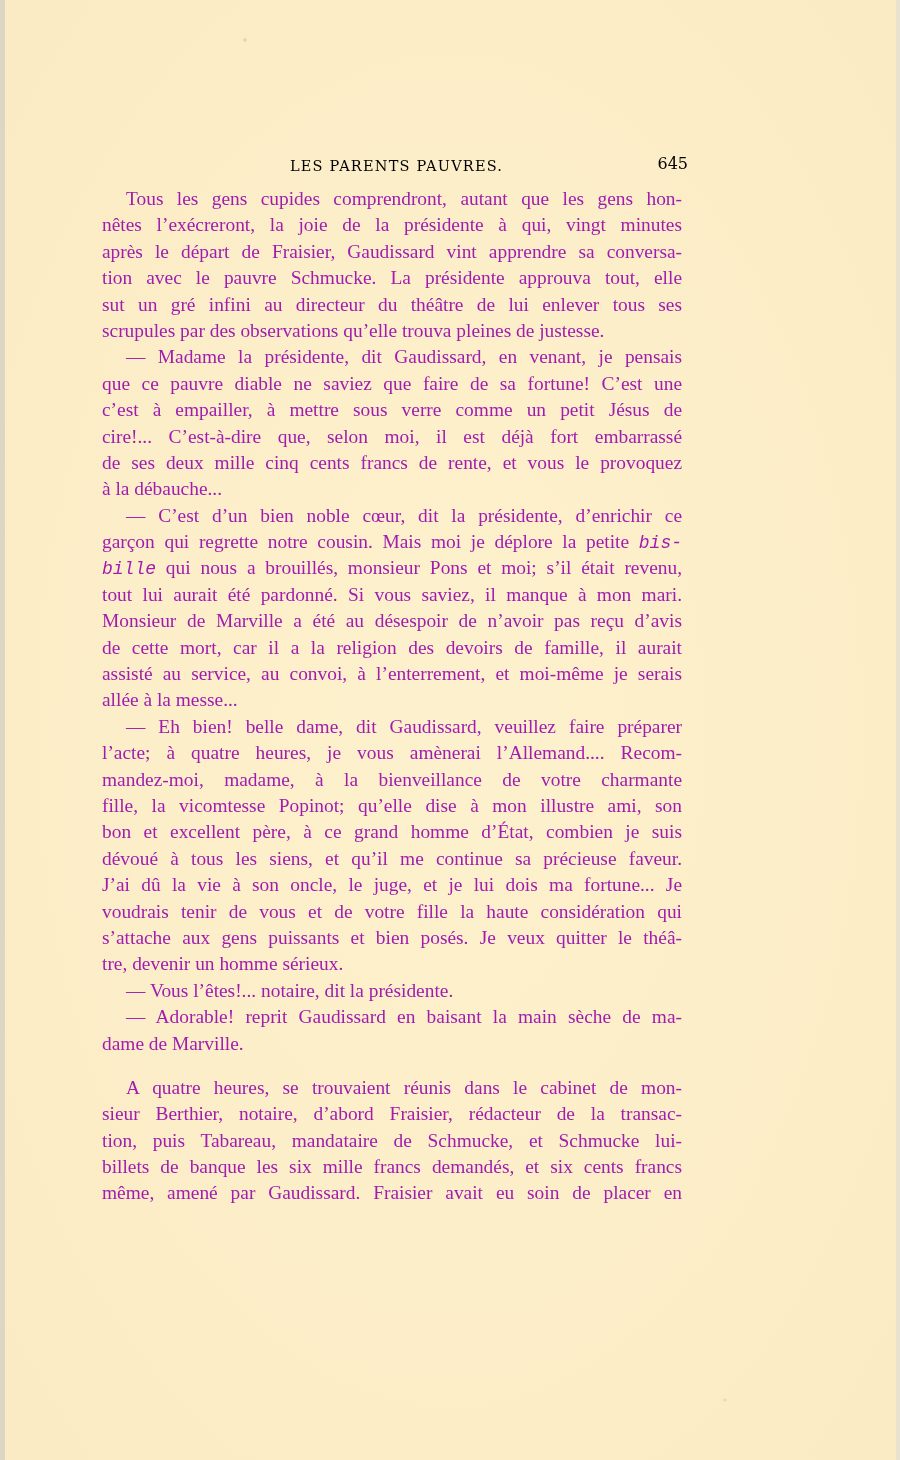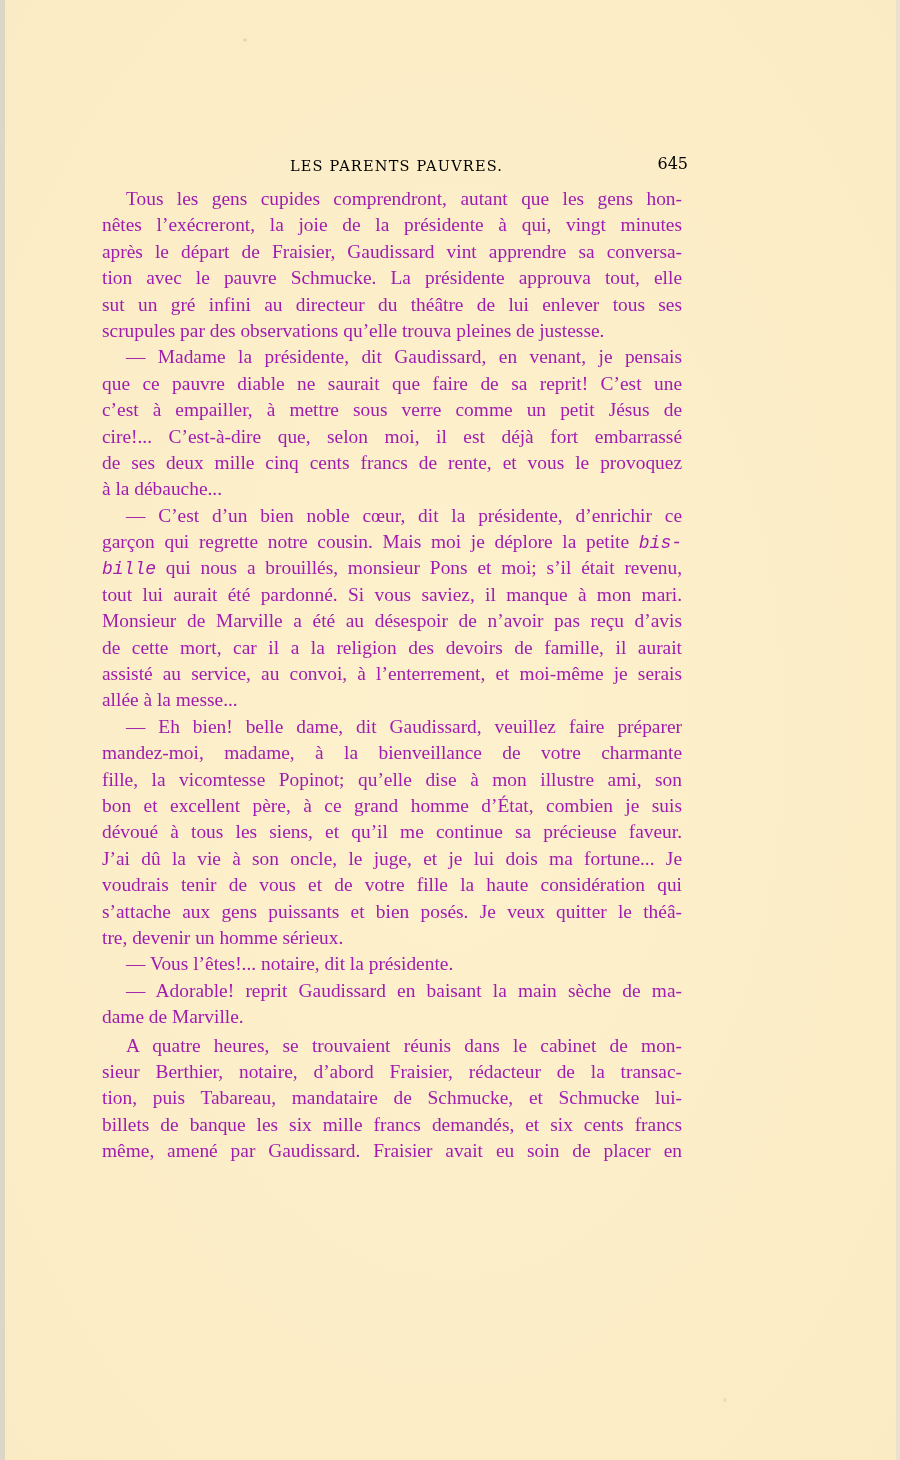--- a/index.html
+++ b/index.html
@@ -61,59 +61,60 @@
     <span class="line indent">Tous les gens cupides comprendront, autant que les gens hon-</span>
     <span class="line">nêtes l’exécreront, la joie de la présidente à qui, vingt minutes</span>
     <span class="line">après le départ de Fraisier, Gaudissard vint apprendre sa conversa-</span>
     <span class="line">tion avec le pauvre Schmucke. La présidente approuva tout, elle</span>
     <span class="line">sut un gré infini au directeur du théâtre de lui enlever tous ses</span>
     <span class="line last">scrupules par des observations qu’elle trouva pleines de justesse.</span>
   </div>
 
   <div>
     <span class="line indent">— Madame la présidente, dit Gaudissard, en venant, je pensais</span>
-    <span class="line">que ce pauvre diable ne saurait que faire de sa reprit! C’est une</span>
+    <span class="line">que ce pauvre diable ne saviez que faire de sa fortune! C’est une</span>
     <span class="line">c’est à empailler, à mettre sous verre comme un petit Jésus de</span>
     <span class="line">cire!... C’est-à-dire que, selon moi, il est déjà fort embarrassé</span>
     <span class="line">de ses deux mille cinq cents francs de rente, et vous le provoquez</span>
     <span class="line last">à la débauche...</span>
   </div>
 
   <div>
     <span class="line indent">— C’est d’un bien noble cœur, dit la présidente, d’enrichir ce</span>
     <span class="line">garçon qui regrette notre cousin. Mais moi je déplore la petite <span class="ital">bis-</span></span>
     <span class="line"><span class="ital">bille</span> qui nous a brouillés, monsieur Pons et moi; s’il était revenu,</span>
     <span class="line">tout lui aurait été pardonné. Si vous saviez, il manque à mon mari.</span>
     <span class="line">Monsieur de Marville a été au désespoir de n’avoir pas reçu d’avis</span>
     <span class="line">de cette mort, car il a la religion des devoirs de famille, il aurait</span>
     <span class="line">assisté au service, au convoi, à l’enterrement, et moi-même je serais</span>
     <span class="line last">allée à la messe...</span>
   </div>
 
   <div>
     <span class="line indent">— Eh bien! belle dame, dit Gaudissard, veuillez faire préparer</span>
+    <span class="line">l’acte; à quatre heures, je vous amènerai l’Allemand.... Recom-</span>
     <span class="line">mandez-moi, madame, à la bienveillance de votre charmante</span>
     <span class="line">fille, la vicomtesse Popinot; qu’elle dise à mon illustre ami, son</span>
     <span class="line">bon et excellent père, à ce grand homme d’État, combien je suis</span>
     <span class="line">dévoué à tous les siens, et qu’il me continue sa précieuse faveur.</span>
     <span class="line">J’ai dû la vie à son oncle, le juge, et je lui dois ma fortune... Je</span>
     <span class="line">voudrais tenir de vous et de votre fille la haute considération qui</span>
     <span class="line">s’attache aux gens puissants et bien posés. Je veux quitter le théâ-</span>
     <span class="line last">tre, devenir un homme sérieux.</span>
   </div>
 
   <div>
     <span class="line indent last">— Vous l’êtes!... notaire, dit la présidente.</span>
   </div>
 
   <div>
     <span class="line indent">— Adorable! reprit Gaudissard en baisant la main sèche de ma-</span>
     <span class="line last">dame de Marville.</span>
   </div>
 
-  <div style="margin-top:2px">
+  <div style="margin-top:18px">
     <span class="line indent">A quatre heures, se trouvaient réunis dans le cabinet de mon-</span>
     <span class="line">sieur Berthier, notaire, d’abord Fraisier, rédacteur de la transac-</span>
     <span class="line">tion, puis Tabareau, mandataire de Schmucke, et Schmucke lui-</span>
     <span class="line">billets de banque les six mille francs demandés, et six cents francs</span>
     <span class="line">même, amené par Gaudissard. Fraisier avait eu soin de placer en</span>
   </div>
 </div>
 
 </body></html>

